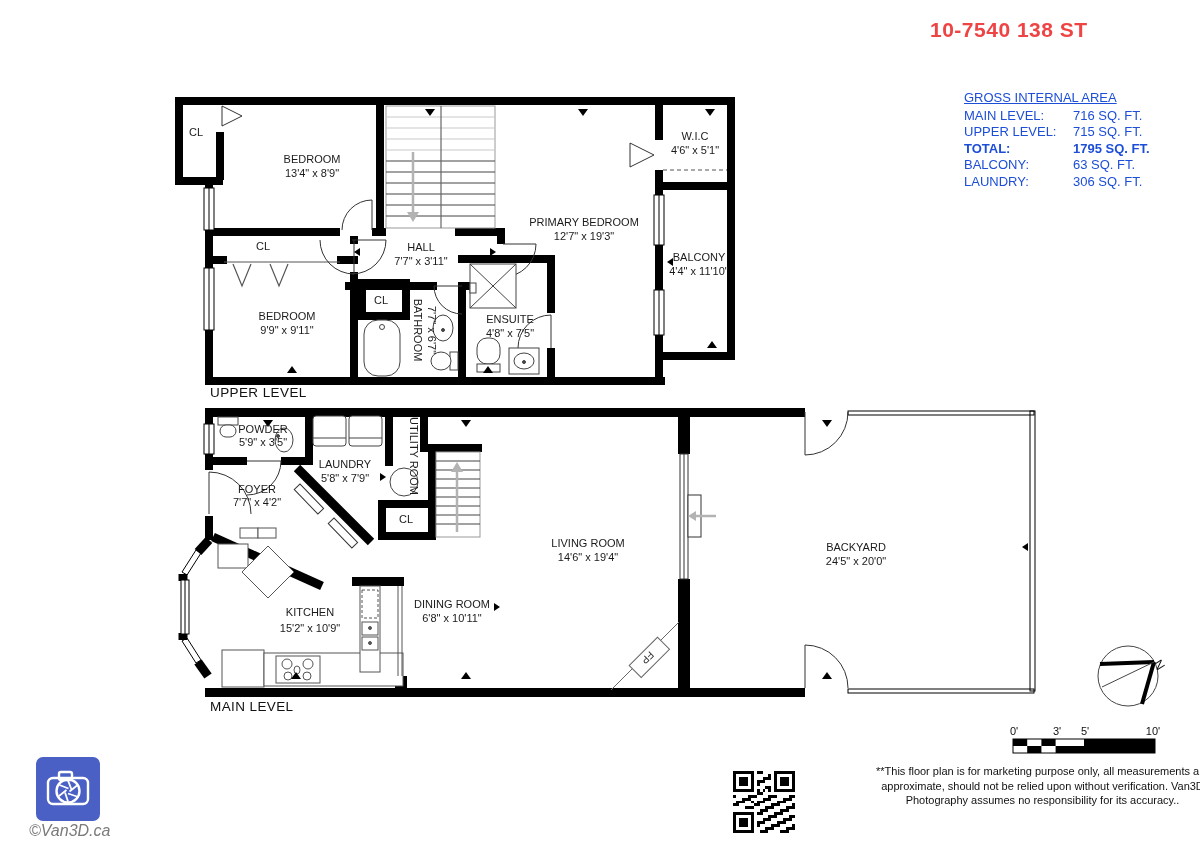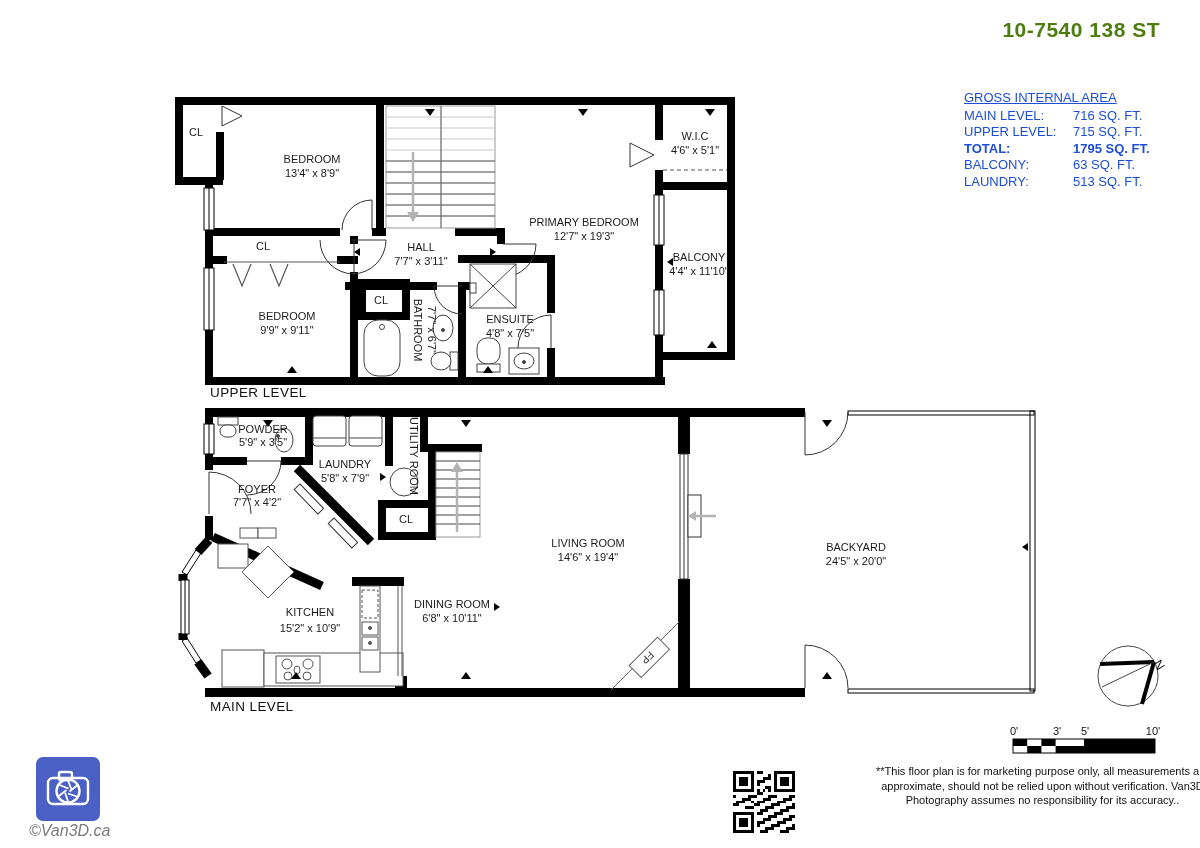--- a/index.html
+++ b/index.html
@@ -1,20 +1,20 @@
 <!DOCTYPE html>
 <html><head>
 <meta charset="utf-8">
 <style>
   html,body{margin:0;padding:0;background:#fff;}
   body{width:1200px;height:848px;position:relative;overflow:hidden;
        font-family:"Liberation Sans","DejaVu Sans",sans-serif;color:#1a1a1a;}
   #plan-svg{position:absolute;left:0;top:0;}
-  .hdr{position:absolute;left:930px;top:16px;width:230px;text-align:right;
-       font-weight:bold;font-size:21px;line-height:27px;letter-spacing:.5px;color:#4d7c0f;}
+  .hdr{position:absolute;left:930px;top:16px;width:230px;text-align:left;
+       font-weight:bold;font-size:21px;line-height:27px;letter-spacing:.5px;color:#ef4444;}
   .area-block{position:absolute;left:964px;top:90px;width:210px;font-size:13px;line-height:16.5px;color:#1d4ed8;}
   .area-title{text-decoration:underline;margin-bottom:1px;}
   .area-row{display:flex;}
   .area-row .lbl{width:109px;flex:none;}
   .area-row.bold{font-weight:bold;align-items:center;}
   .logo-wrap{position:absolute;left:36px;top:757px;width:64px;height:64px;}
   .copyright{position:absolute;left:29px;top:822px;font-size:16px;font-style:italic;color:#7a7a7a;}
   .qr-wrap{position:absolute;left:733px;top:771px;width:62px;height:62px;}
   .disclaimer{position:absolute;left:870px;top:764px;width:345px;font-size:11px;line-height:14.6px;color:#111;text-align:center;}
   svg text{font-family:"Liberation Sans","DejaVu Sans",sans-serif;}
@@ -406,21 +406,21 @@
   <div class="area-row bold">
     <span class="lbl">TOTAL:</span>
     <span>1795 SQ. FT.</span>
   </div>
   <div class="area-row">
     <span class="lbl">BALCONY:</span>
     <span>63 SQ. FT.</span>
   </div>
   <div class="area-row">
     <span class="lbl">LAUNDRY:</span>
-    <span>513 SQ. FT.</span>
+    <span>306 SQ. FT.</span>
   </div>
 </div>
 
 <div class="logo-wrap">
   <svg width="64" height="64" viewBox="0 0 64 64">
     <rect x="0" y="0" width="64" height="64" rx="7" fill="#4a60c4"></rect>
     <g stroke="#fff" fill="none" stroke-width="2.4">
       <rect x="12" y="21" width="40" height="26" rx="5"></rect>
       <rect x="23" y="15" width="13" height="8" rx="2"></rect>
       <circle cx="32" cy="34" r="11.5"></circle>

